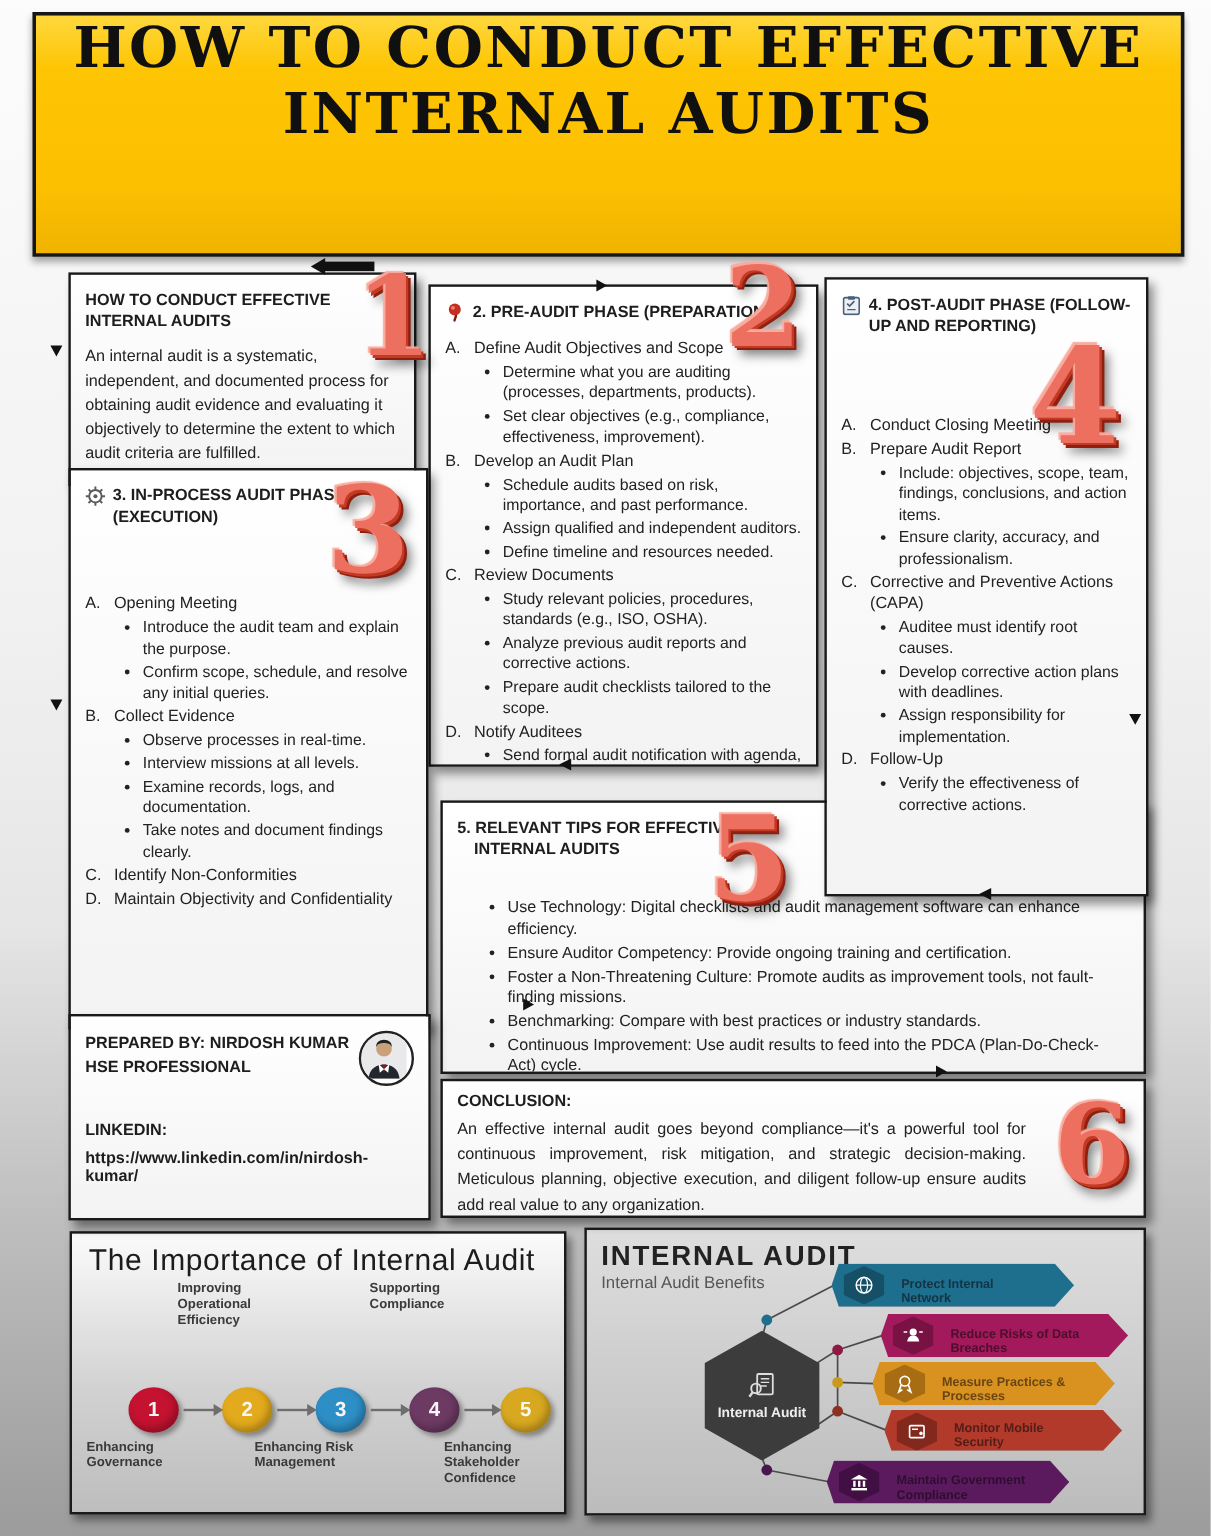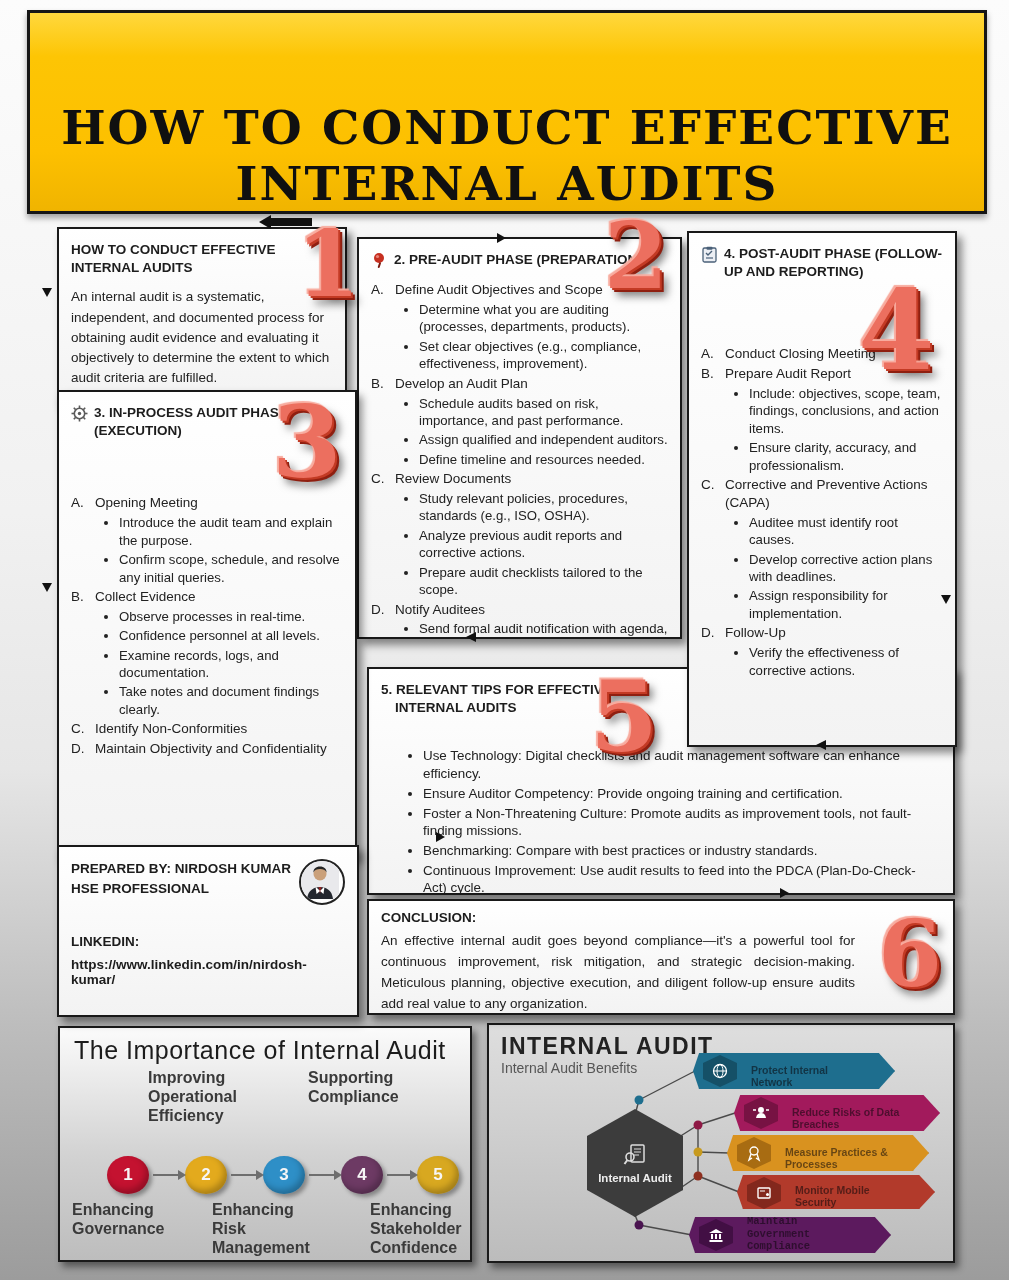--- a/index.html
+++ b/index.html
@@ -3,21 +3,21 @@
 <meta charset="utf-8">
 <style>
   html,body{margin:0;padding:0;}
   body{font-family:"Liberation Sans",sans-serif;}
   .poster{position:relative;width:1009px;height:1280px;overflow:hidden;
     background:linear-gradient(180deg,#fcfcfc 0%,#f1f1f1 40%,#e6e6e6 60%,#bdbdbd 80%,#9c9c9c 100%);}
   
   .hdr{position:absolute;left:27px;top:10px;width:954px;height:198px;
     background:linear-gradient(180deg,#ffd83d 0%,#fdc504 22%,#fdc000 70%,#f0b400 100%);
     border:3px solid #161616;box-shadow:0 4px 6px rgba(0,0,0,.35);
-    display:flex;flex-direction:column;align-items:center;justify-content:flex-end;}
+    display:flex;flex-direction:column;align-items:center;justify-content:flex-start;}
   .hdr .t{font-family:"DejaVu Serif",serif;font-weight:bold;font-size:47px;letter-spacing:2px;
     color:#101010;line-height:1.18;text-align:center;}
   
   .card{position:absolute;background:linear-gradient(180deg,#ffffff,#f3f3f3);
     border:2px solid #191919;box-shadow:5px 6px 8px rgba(0,0,0,.45);
     padding:12px 10px 8px 12px;box-sizing:border-box;overflow:hidden;color:#2b2b2b;}
   .card-title{font-weight:bold;font-size:13.5px;color:#1d1d1d;line-height:1.35;display:flex;align-items:flex-start;gap:6px;}
   .card-title .ttl{flex:1;}
   .body-text{font-size:13.5px;line-height:1.5;margin-top:10px;color:#222;}
   .sec{display:flex;font-size:13.5px;line-height:1.32;margin-top:2px;color:#222;}
@@ -44,21 +44,21 @@
     border:2px solid #222;background:#fff;overflow:hidden;}
   .li-label{font-weight:bold;font-size:13.5px;margin-top:34px;color:#1d1d1d;}
   .li-url{font-weight:bold;font-size:13.5px;margin-top:8px;color:#1d1d1d;}
   
   .conc-body{font-size:13.5px;line-height:1.55;text-align:justify;margin-top:4px;padding-right:88px;color:#222;}
   
   .panelL{position:absolute;left:58px;top:1026px;width:414px;height:236px;
     background:linear-gradient(180deg,#fbfbfb,#d2d2d2 55%,#bdbdbd);border:2px solid #1a1a1a;
     box-shadow:4px 5px 7px rgba(0,0,0,.45);box-sizing:border-box;}
   .panelL h2{margin:8px 0 0 14px;font-size:25px;font-weight:normal;color:#1c1c1c;letter-spacing:.5px;}
-  .step-label{position:absolute;font-size:16px;font-weight:bold;color:#3a3a3a;line-height:1.2;}
+  .step-label{position:absolute;font-size:11px;font-weight:bold;color:#3a3a3a;line-height:1.2;}
   .circle{position:absolute;width:42px;height:38px;border-radius:50%;display:flex;align-items:center;justify-content:center;
     color:#f6f6f6;font-weight:bold;font-size:17px;box-shadow:3px 3px 4px rgba(0,0,0,.35), inset -3px -4px 6px rgba(0,0,0,.25);}
   .carrow{position:absolute;height:2px;background:#6e6e6e;top:146px;}
   .carrow:after{content:"";position:absolute;right:-7px;top:-4px;border-top:5px solid transparent;border-bottom:5px solid transparent;border-left:8px solid #6e6e6e;}
   
   .panelR{position:absolute;left:487px;top:1023px;width:468px;height:240px;
     background:linear-gradient(180deg,#dedede,#bcbcbc);border:2px solid #1a1a1a;
     box-shadow:4px 5px 7px rgba(0,0,0,.45);box-sizing:border-box;}
   .panelR h2{margin:8px 0 0 12px;font-size:23px;color:#222;letter-spacing:1.5px;}
   .panelR .sub{margin:0 0 0 12px;font-size:14px;color:#555;}
@@ -231,21 +231,21 @@
         <ul class="blt">
           <li>Introduce the audit team and explain the purpose.</li>
           <li>Confirm scope, schedule, and resolve any initial queries.</li>
         </ul>
         <div class="sec">
           <span class="sec-letter">B.</span>
           <span class="sec-head">Collect Evidence</span>
         </div>
         <ul class="blt">
           <li>Observe processes in real-time.</li>
-          <li>Confidence personnel at all levels.</li>
+          <li>Interview missions at all levels.</li>
           <li>Examine records, logs, and documentation.</li>
           <li>Take notes and document findings clearly.</li>
         </ul>
         <div class="sec">
           <span class="sec-letter">C.</span>
           <span class="sec-head">Identify Non-Conformities</span>
         </div>
         <div class="sec">
           <span class="sec-letter">D.</span>
           <span class="sec-head">Maintain Objectivity and Confidentiality</span>
@@ -398,21 +398,21 @@
     <div class="banner" style="left: 248px; top: 150px; width: 198px; height: 34px; background: rgb(178, 58, 43);">
       <span class="bhex" style="background: rgb(131, 40, 29);">
           <svg width="18" height="18" viewBox="0 0 18 18">
             <rect x="3" y="4" width="12" height="10" rx="1" fill="none" stroke="#fff" stroke-width="1.4"></rect>
             <line x1="5" y1="7" x2="10" y2="7" stroke="#fff" stroke-width="1.2"></line>
             <circle cx="12.5" cy="10.5" r="1.5" fill="#fff"></circle>
           </svg>
         </span>
       <span class="blabel">Monitor Mobile Security</span>
     </div>
-    <div class="banner" style="left: 200px; top: 192px; width: 202px; background: rgb(92, 26, 94); font-family: Liberation Mono, monospace;">
+    <div class="banner" style="left: 200px; top: 192px; width: 202px; background: rgb(92, 26, 94);">
       <span class="bhex" style="background: rgb(66, 15, 68);">
           <svg width="18" height="18" viewBox="0 0 18 18">
             <path d="M2 7l7-4 7 4z" fill="#fff"></path>
             <rect x="4" y="8" width="2" height="5" fill="#fff"></rect>
             <rect x="8" y="8" width="2" height="5" fill="#fff"></rect>
             <rect x="12" y="8" width="2" height="5" fill="#fff"></rect>
             <rect x="2.5" y="14" width="13" height="2" fill="#fff"></rect>
           </svg>
         </span>
       <span class="blabel">Maintain Government Compliance</span>

